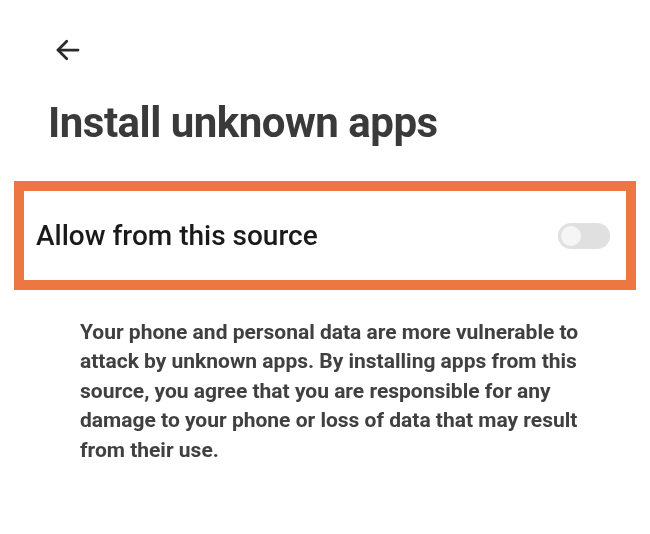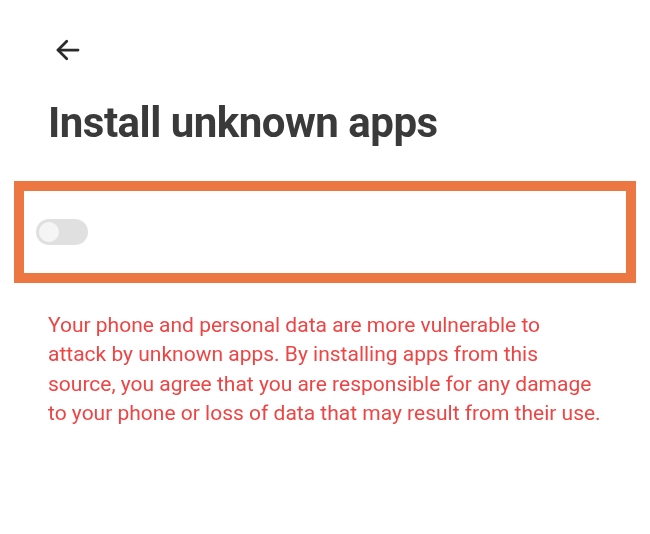--- a/index.html
+++ b/index.html
@@ -59,37 +59,39 @@
       top: 3px;
       width: 20px;
       height: 20px;
       background: #f5f5f5;
       border-radius: 50%;
     }
     .description {
       padding: 28px 48px 0 48px;
       font-size: 21px;
       line-height: 1.4;
-      color: #ef4444;
-      font-weight: 400;
+      color: #404040;
+      font-weight: 700;
+      margin-left: 32px;
     }
   </style>
 </head>
 <body>
 
 <div class="header">
   <div class="back-button">
     <svg width="30" height="30" viewBox="0 0 24 24" fill="none" stroke="#2a2a2a" stroke-width="2.2" stroke-linecap="round" stroke-linejoin="round">
       <line x1="20" y1="12" x2="4" y2="12"></line>
       <polyline points="11 5 4 12 11 19"></polyline>
     </svg>
   </div>
 </div>
 
 <h1 class="title">Install unknown apps</h1>
 
 <div class="highlighted-section">
+  <span class="toggle-label">Allow from this source</span>
   <div class="toggle-switch">
     <div class="toggle-thumb"></div>
   </div>
 </div>
 
 <p class="description">Your phone and personal data are more vulnerable to attack by unknown apps. By installing apps from this source, you agree that you are responsible for any damage to your phone or loss of data that may result from their use.</p>
 
 </body></html>

